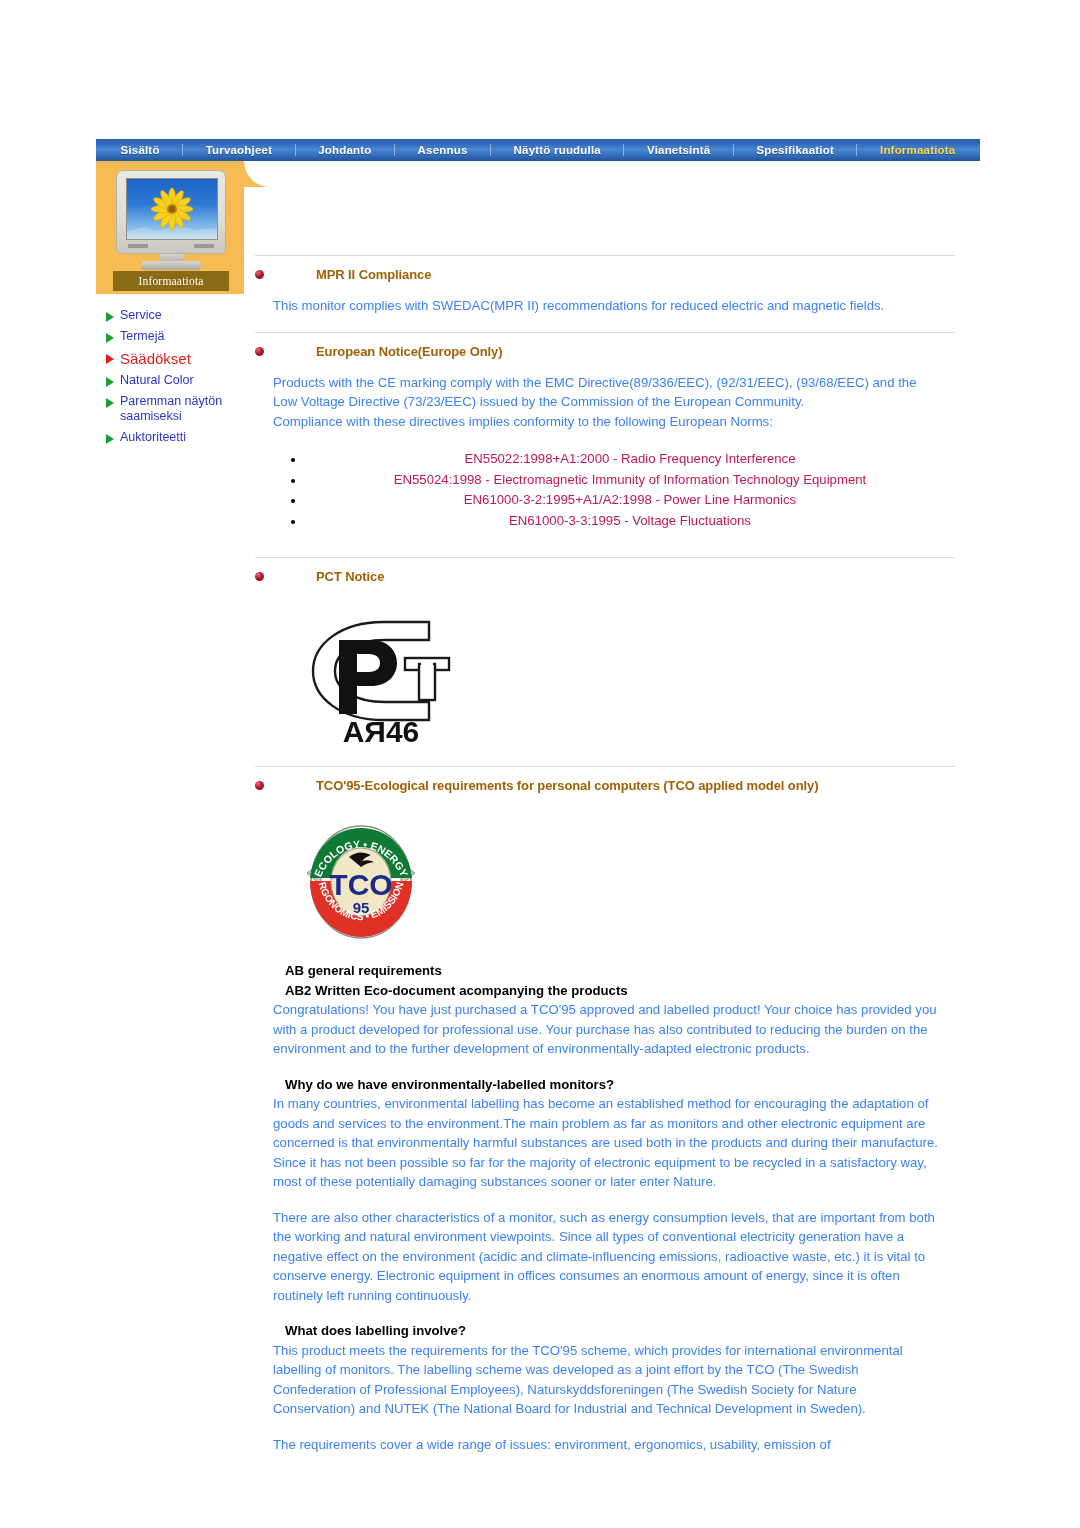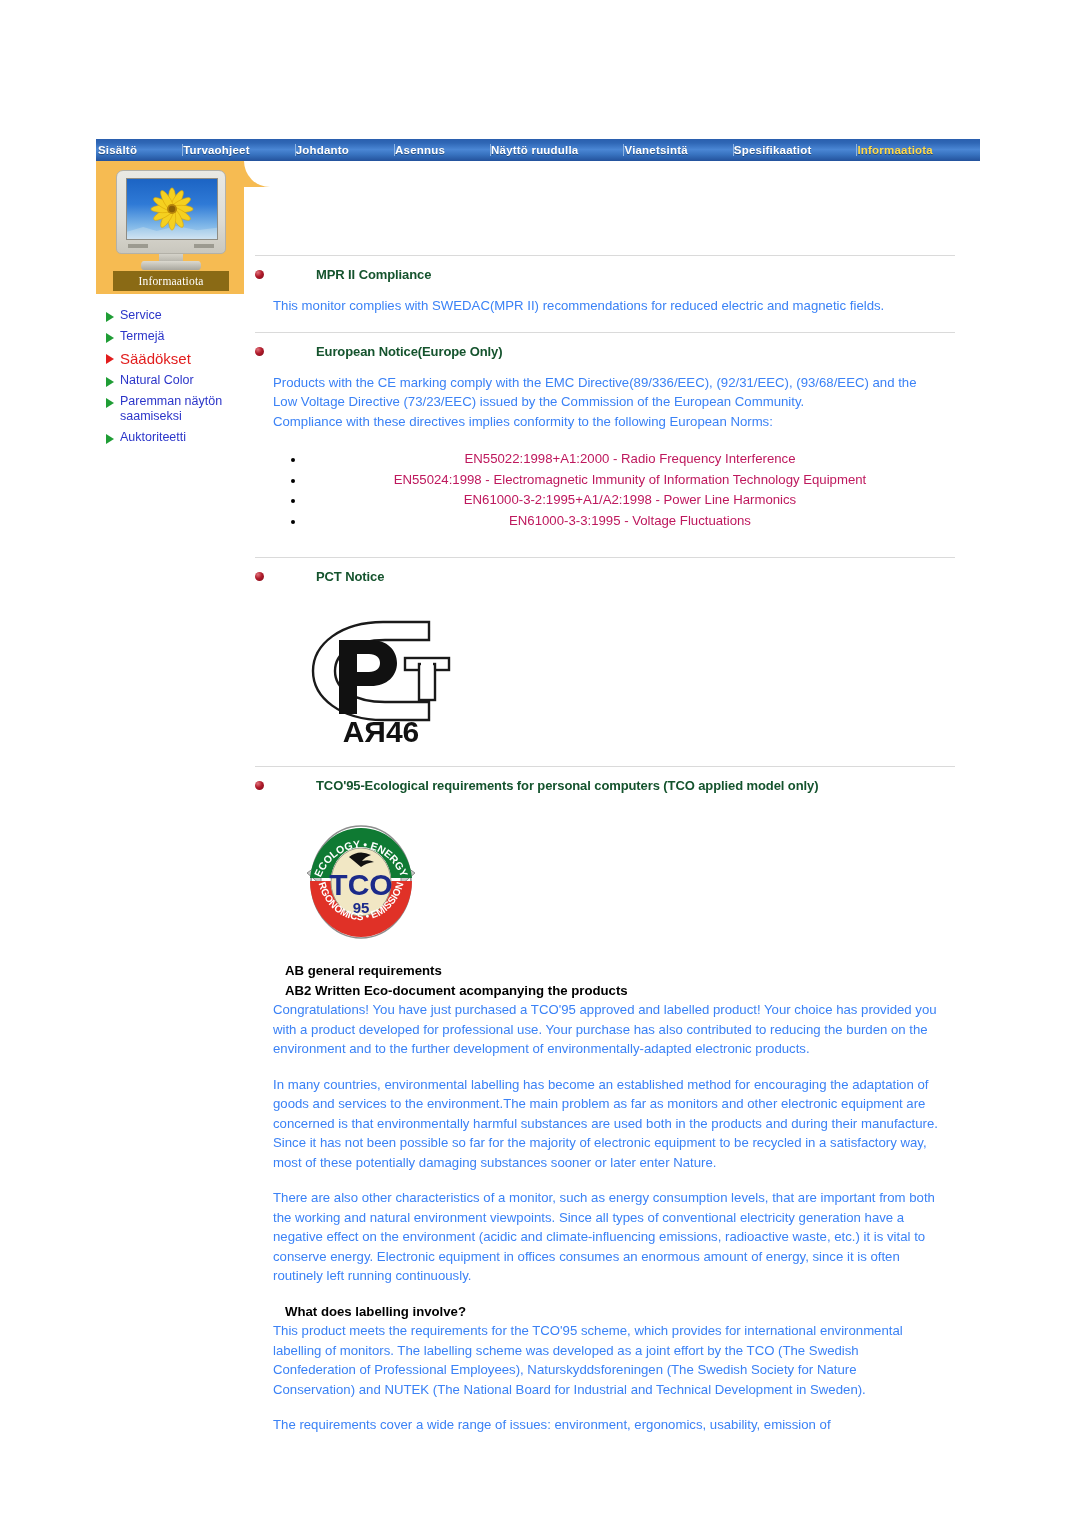--- a/index.html
+++ b/index.html
@@ -29,20 +29,21 @@
     height: 22px;
     background: linear-gradient(to bottom,
         #2a5fae 0%, #2f67b6 18%, #4a86d4 48%, #3873c0 70%, #23529c 100%);
     display: flex;
     align-items: center;
     justify-content: space-between;
     padding: 0 2px;
   }
   .nav-item {
     flex: 1 1 auto;
+    text-align: center;
     color: #ffffff;
     font-size: 11.5px;
     font-weight: bold;
     letter-spacing: .2px;
     text-shadow: 0 1px 0 rgba(0,0,0,.35);
     white-space: nowrap;
     cursor: pointer;
     line-height: 22px;
   }
   .nav-item.active { color: #ffd94a; }
@@ -208,21 +209,21 @@
   .sec-bullet {
     flex: 0 0 auto;
     width: 9px; height: 9px;
     border-radius: 50%;
     background: radial-gradient(circle at 32% 28%, #e0717a 0%, #b01b2b 45%, #7a0a18 100%);
     margin-right: 8px;
   }
   .sec-title {
     font-size: 13px;
     font-weight: bold;
-    color: #14532d;
+    color: #a16207;
     letter-spacing: -.1px;
     padding-left: 44px;
   }
   .para {
     font-size: 13.2px;
     color: #3b82f6;
     line-height: 19.5px;
     margin: 14px 0 0 18px;
     max-width: 665px;
   }
@@ -443,20 +444,21 @@
       </text>
     </svg>
 
     <div class="spacer-16"></div>
 
     <div class="block-head">AB general requirements</div>
     <div class="block-head">AB2 Written Eco-document acompanying the products</div>
     <p class="para tight">Congratulations! You have just purchased a TCO'95 approved and labelled product! Your choice has provided you with a product developed for professional use. Your purchase has also contributed to reducing the burden on the environment and to the further development of environmentally-adapted electronic products.</p>
 
     <div class="spacer-16"></div>
+    <div class="block-head">Why do we have environmentally-labelled monitors?</div>
     <p class="para tight">In many countries, environmental labelling has become an established method for encouraging the adaptation of goods and services to the environment.The main problem as far as monitors and other electronic equipment are concerned is that environmentally harmful substances are used both in the products and during their manufacture. Since it has not been possible so far for the majority of electronic equipment to be recycled in a satisfactory way, most of these potentially damaging substances sooner or later enter Nature.</p>
 
     <div class="spacer-16"></div>
     <p class="para tight">There are also other characteristics of a monitor, such as energy consumption levels, that are important from both the working and natural environment viewpoints. Since all types of conventional electricity generation have a negative effect on the environment (acidic and climate-influencing emissions, radioactive waste, etc.) it is vital to conserve energy. Electronic equipment in offices consumes an enormous amount of energy, since it is often routinely left running continuously.</p>
 
     <div class="spacer-16"></div>
     <div class="block-head">What does labelling involve?</div>
     <p class="para tight">This product meets the requirements for the TCO'95 scheme, which provides for international environmental labelling of monitors. The labelling scheme was developed as a joint effort by the TCO (The Swedish Confederation of Professional Employees), Naturskyddsforeningen (The Swedish Society for Nature Conservation) and NUTEK (The National Board for Industrial and Technical Development in Sweden).</p>
 
     <div class="spacer-16"></div>

